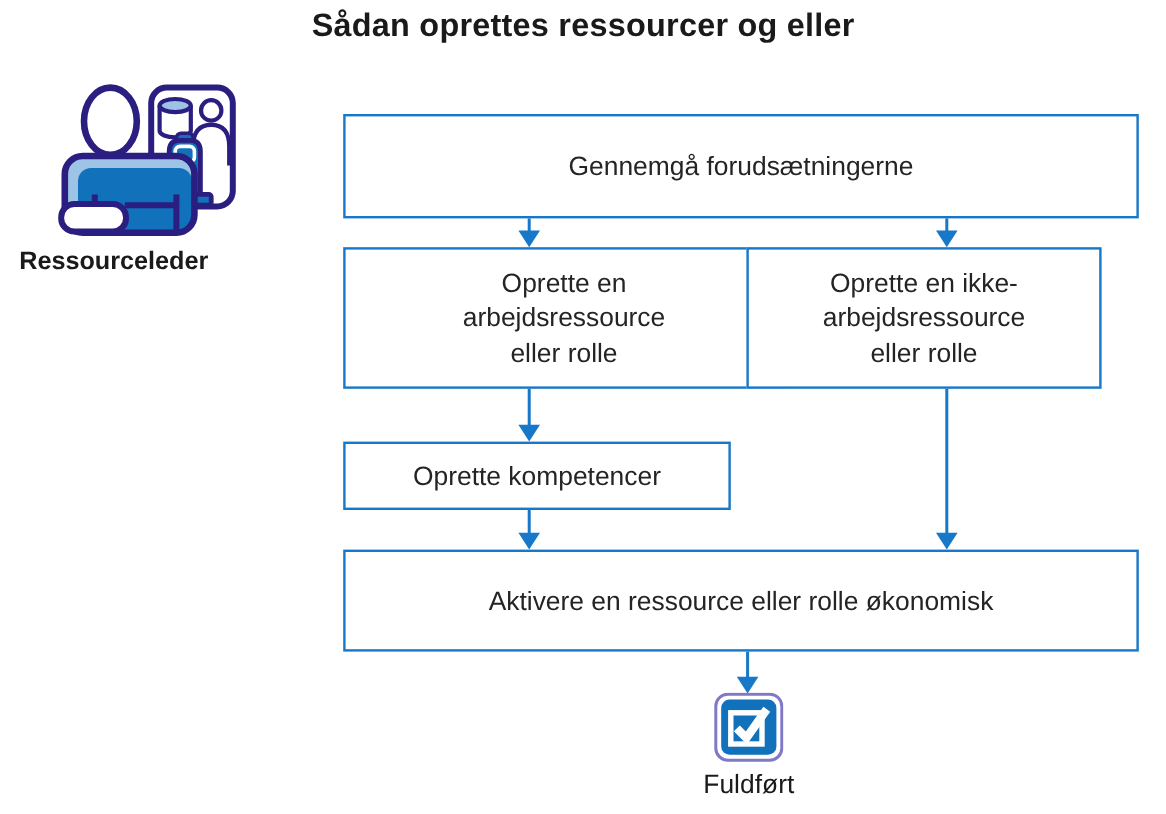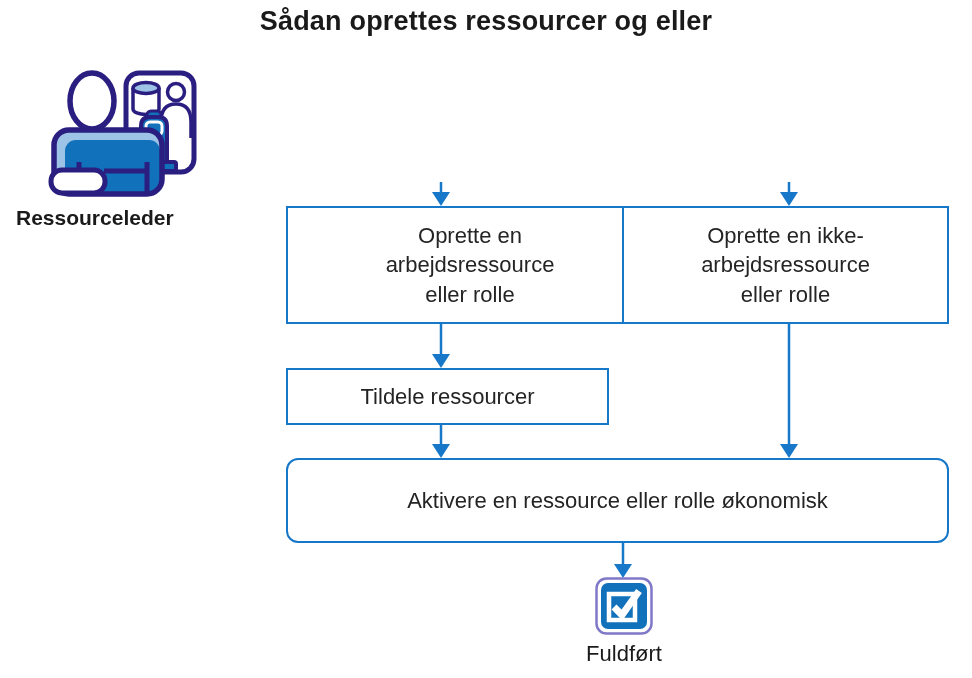--- a/index.html
+++ b/index.html
@@ -21,23 +21,23 @@
   }
   .node{
     position:absolute;box-sizing:border-box;background:#fff;
     border:2px solid var(--flow-blue);
     display:flex;align-items:center;justify-content:center;
     text-align:center;font-size:22px;line-height:1.34;color:var(--text);
     white-space:pre-line;
   }
   .node-1{left:286px;top:95px;width:663px;height:87px;}
   .node-2a{left:286px;top:206px;width:368px;height:118px;}
-  .node-2b{left:622px;top:206px;width:327px;height:118px;}
+  .node-2b{left:622px;top:206px;width:296px;height:118px;}
   .node-3{left:286px;top:368px;width:323px;height:57px;}
-  .node-4{left:286px;top:458px;width:663px;height:85px;border-radius:12px;}
+  .node-4{left:286px;top:458px;width:663px;height:85px;}
   .arrow-layer{position:absolute;left:0;top:0;width:972px;height:678px;pointer-events:none;}
   .arrow-line{stroke:var(--flow-blue);stroke-width:2.5;}
   .arrow-head{fill:var(--flow-blue);}
   .actor-icon{position:absolute;left:48px;top:70px;width:150px;height:128px;}
   .actor-label{
     position:absolute;left:16px;top:206px;width:214px;
     font-size:21px;font-weight:bold;color:#1a1a1a;
   }
   .done-icon{position:absolute;left:595px;top:577px;width:58px;height:58px;}
   .done-label{
@@ -77,32 +77,35 @@
     <path d="M99,92 v30" fill="none" style="stroke:var(--icon-navy)" stroke-width="5"></path>
     <path d="M56,101 h43" fill="none" style="stroke:var(--icon-navy)" stroke-width="5"></path>
 
     <rect x="3" y="100" width="54" height="23" rx="11" fill="#fff" style="stroke:var(--icon-navy)" stroke-width="5"></rect>
 
     <ellipse cx="44" cy="31" rx="22" ry="28" fill="#fff" style="stroke:var(--icon-navy)" stroke-width="5.5"></ellipse>
   </svg>
 
   <div class="actor-label">Ressourceleder</div>
 
+  <div class="node node-1">
+    <span>Gennemgå forudsætningerne</span>
+  </div>
   <div class="node node-2a">
     <span>Oprette en
 arbejdsressource
 eller rolle</span>
   </div>
   <div class="node node-2b">
     <span>Oprette en ikke-
 arbejdsressource
 eller rolle</span>
   </div>
   <div class="node node-3">
-    <span>Tildele ressourcer</span>
+    <span>Oprette kompetencer</span>
   </div>
   <div class="node node-4">
     <span>Aktivere en ressource eller rolle økonomisk</span>
   </div>
 
   <svg class="arrow-layer" viewBox="0 0 972 678" xmlns="http://www.w3.org/2000/svg">
     <g>
       <line class="arrow-line" x1="441" y1="182" x2="441" y2="193"></line>
       <polygon class="arrow-head" points="432,192 450,192 441,206"></polygon>
     </g>

